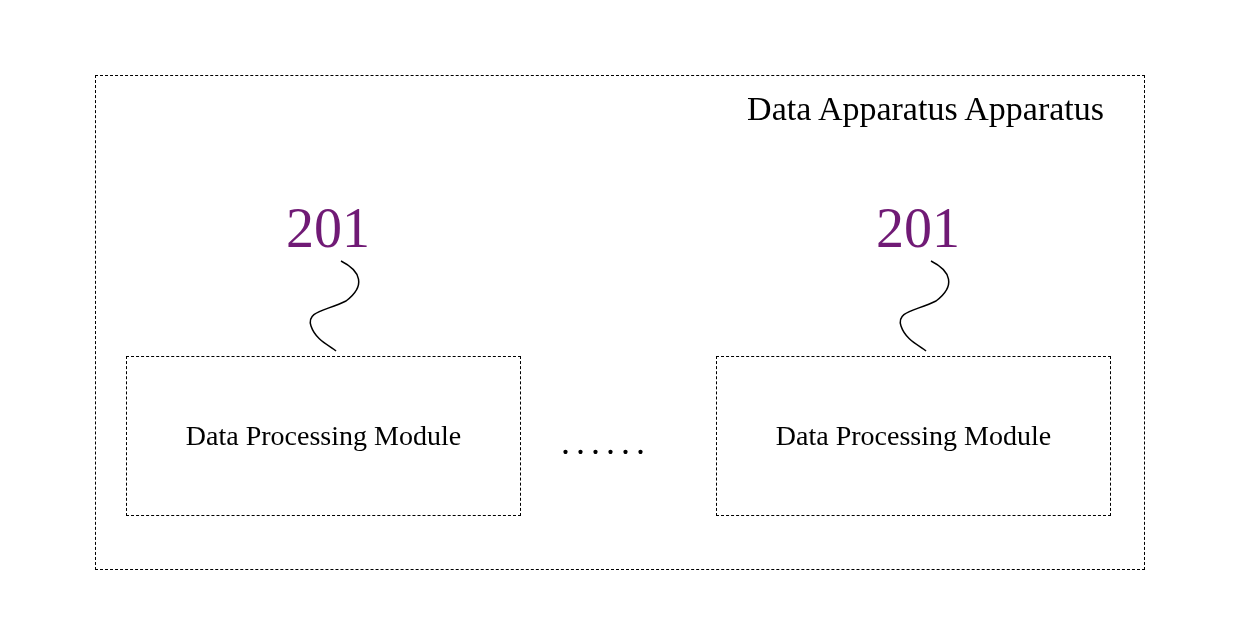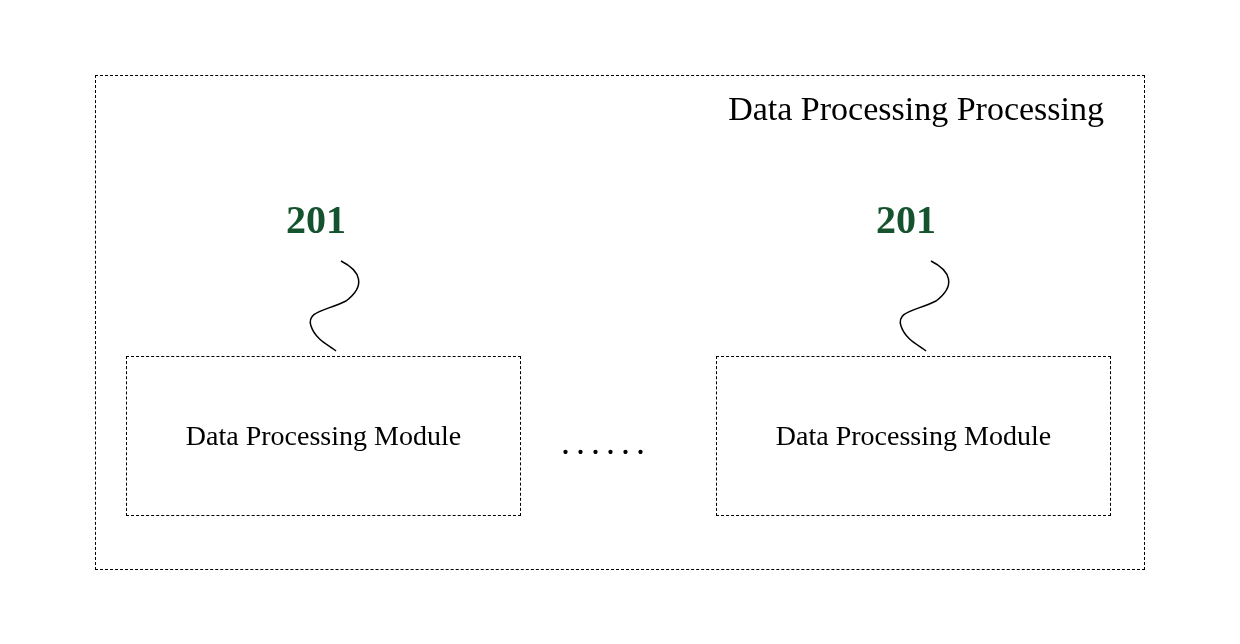--- a/index.html
+++ b/index.html
@@ -22,23 +22,22 @@
   }
   .apparatus-title {
     position: absolute;
     top: 14px;
     right: 40px;
     font-size: 34px;
     color: #000000;
   }
   .ref-label {
     position: absolute;
-    font-size: 40px;
-    color: #14532d;
-    font-weight: bold;
+    font-size: 56px;
+    color: #701a75;
   }
   .ref-label.left {
     top: 120px;
     left: 190px;
   }
   .ref-label.right {
     top: 120px;
     left: 780px;
   }
   .squiggle {
@@ -83,21 +82,21 @@
     left: 465px;
     font-size: 36px;
     color: #000000;
     letter-spacing: 6px;
   }
 </style>
 </head>
 <body>
 
 <div class="apparatus-container">
-  <div class="apparatus-title">Data Processing Processing</div>
+  <div class="apparatus-title">Data Apparatus Apparatus</div>
 
   <div class="ref-label left">201</div>
   <div class="ref-label right">201</div>
 
   <svg class="squiggle left" viewBox="0 0 80 100">
     <path d="M 45 5 C 65 15, 70 30, 50 45 C 30 55, 10 55, 15 70 C 20 85, 35 90, 40 95" stroke="#000000" stroke-width="1.5" fill="none"></path>
   </svg>
 
   <svg class="squiggle right" viewBox="0 0 80 100">
     <path d="M 45 5 C 65 15, 70 30, 50 45 C 30 55, 10 55, 15 70 C 20 85, 35 90, 40 95" stroke="#000000" stroke-width="1.5" fill="none"></path>

